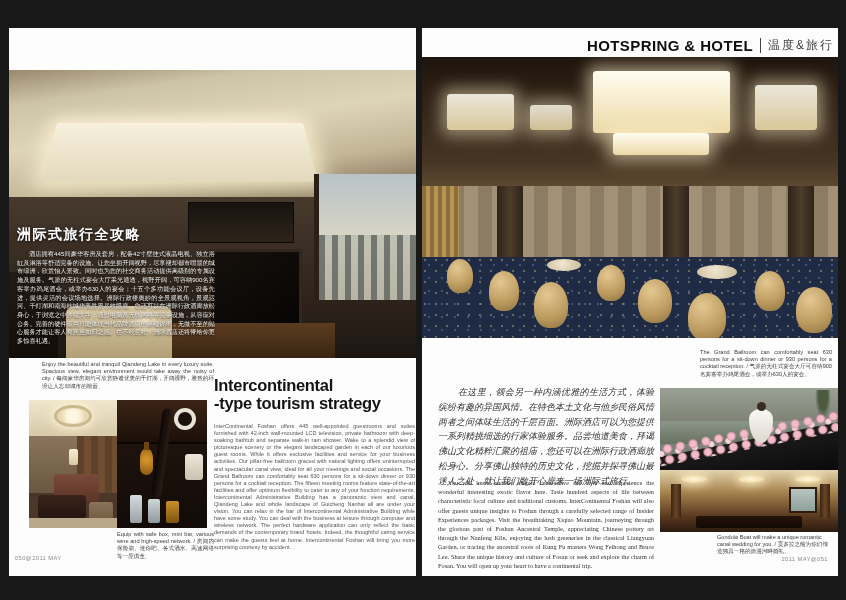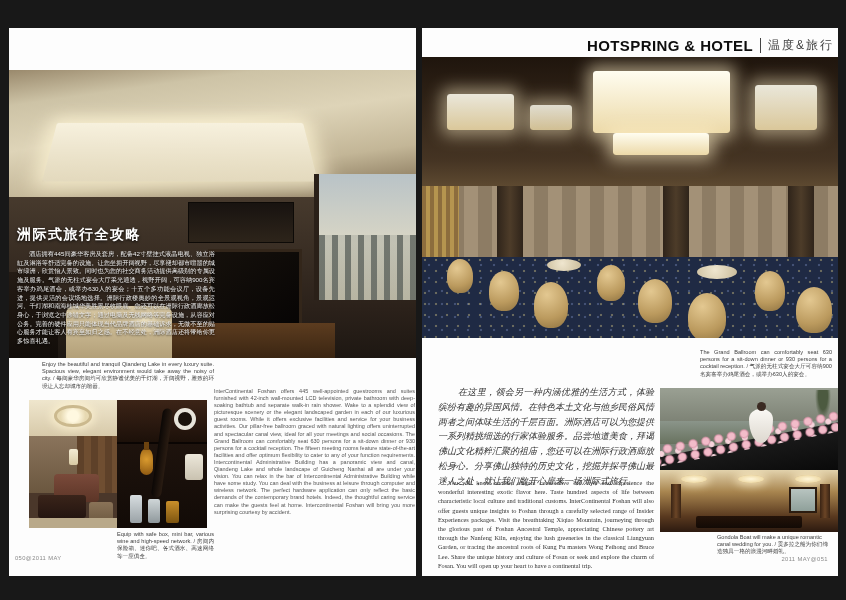--- a/index.html
+++ b/index.html
@@ -193,20 +193,24 @@
     <div class="sp-pillow"></div>
     <div class="sp-overlay">
       <div class="sp-title">洲际式旅行全攻略</div>
       <div class="sp-body">酒店拥有445间豪华客房及套房，配备42寸壁挂式液晶电视、独立浴缸及淋浴等舒适完备的设施。让您坐拥开阔视野，尽享褪却都市喧嚣的城市绿洲，欣赏怡人景致。同时也为您的社交商务活动提供高级别的专属设施及服务。气派的无柱式宴会大厅采光通透，视野开阔，可容纳900名宾客举办鸡尾酒会，或举办630人的宴会；十五个多功能会议厅，设备先进，提供灵活的会议场地选择。洲际行政楼奥妙的全景观视角，景观运河、千灯湖和南海桂城华美胜景尽收眼底。您还可以在洲际行政酒廊放松身心，于浏览之中涉猎文字；通过电脑及无线网络等完备设施，从容应对公务。完善的硬件应用只能体现当代品牌酒店的基础诉求，无微不至的贴心服务才能让客人有宾至如归之感。在不经意处，洲际酒店还将带给你更多惊喜礼遇。</div>
     </div>
   </div>
 
   <div class="suite-caption cap">Enjoy the beautiful and tranquil Qiandeng Lake in every luxury suite. Spacious view, elegant environment would take away the noisy of city. / 每间豪华房间均可欣赏静谧优美的千灯湖，开阔视野，雅致的环境让人忘却城市的喧嚣。</div>
 
   <div class="article">
+    <div class="article-title">
+      <div>Intercontinental</div>
+      <div>-type tourism strategy</div>
+    </div>
     <div class="article-body">InterContinental Foshan offers 445 well-appointed guestrooms and suites furnished with 42-inch wall-mounted LCD television, private bathroom with deep-soaking bathtub and separate walk-in rain shower. Wake to a splendid view of picturesque scenery or the elegant landscaped garden in each of our luxurious guest rooms. While it offers exclusive facilities and service for your business activities. Our pillar-free ballroom graced with natural lighting offers uninterrupted and spectacular canal view, ideal for all your meetings and social occasions. The Grand Ballroom can comfortably seat 630 persons for a sit-down dinner or 930 persons for a cocktail reception. The fifteen meeting rooms feature state-of-the-art facilities and offer optimum flexibility to cater to any of your function requirements. Intercontinental Administrative Building has a panoramic view and canal, Qiandeng Lake and whole landscape of Guicheng Nanhai all are under your vision. You can relax in the bar of Intercontinental Administrative Building while have some study. You can deal with the business at leisure through computer and wireless network. The perfect hardware application can only reflect the basic demands of the contemporary brand hotels. Indeed, the thoughtful caring service can make the guests feel at home. Intercontinental Foshan will bring you more surprising courtesy by accident.</div>
   </div>
 
   <div class="lounge-photo">
     <div class="lp-ceiling"></div>
     <div class="lp-chandelier"></div>
     <div class="lp-wall"></div>
     <div class="lp-wood"></div>
     <div class="lp-lamp"></div>
     <div class="lp-sofa"></div>

